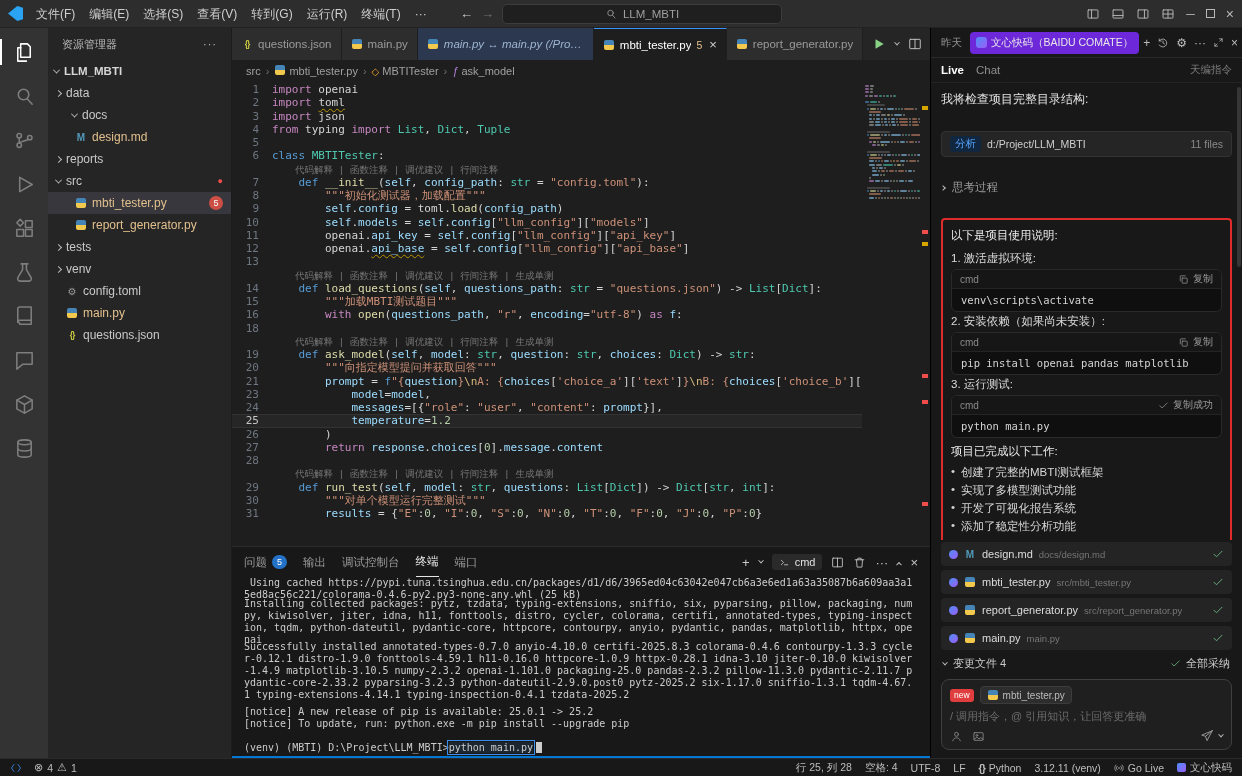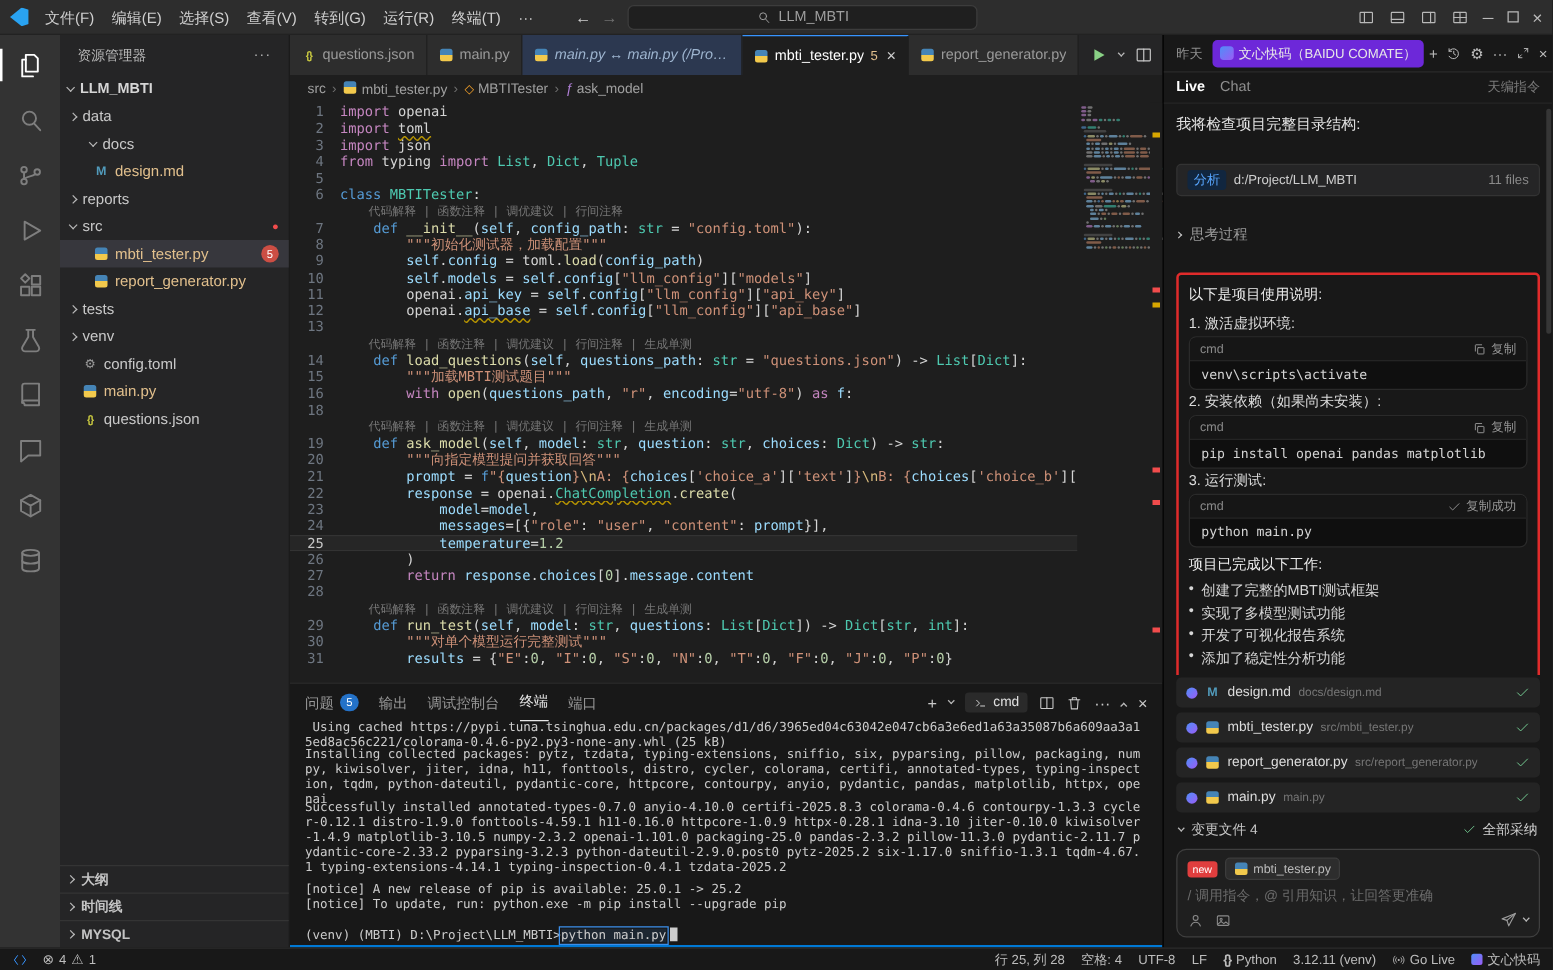--- a/index.html
+++ b/index.html
@@ -343,34 +343,20 @@
           </div>
           <div class="tree-item mod" style="padding-left: 18px;">
             <span class="fi py"></span>
             <span class="lbl">main.py</span>
           </div>
           <div class="tree-item" style="padding-left: 18px;">
             <span class="fi json">{}</span>
             <span class="lbl">questions.json</span>
           </div>
         </div>
-      <div class="side-bottom">
-          <div class="side-section">
-            <span class="chev closed"></span>
-            <span>大纲</span>
-          </div>
-          <div class="side-section">
-            <span class="chev closed"></span>
-            <span>时间线</span>
-          </div>
-          <div class="side-section">
-            <span class="chev closed"></span>
-            <span>MYSQL</span>
-          </div>
-        </div>
     </div>
 
     <div class="editor-col">
       <div class="tabbar">
         <div class="tabs">
             <div class="tab">
               <span class="fi json">{}</span>
               <span class="tab-label">questions.json</span>
             </div>
             <div class="tab">
@@ -436,21 +422,20 @@
               <div class="code-row"><span class="gutter">13</span><span class="code-text"></span></div>
               <div class="code-row"><span class="gutter"></span><span class="code-text lens">    代码解释 | 函数注释 | 调优建议 | 行间注释 | 生成单测</span></div>
               <div class="code-row"><span class="gutter">14</span><span class="code-text"><span class="tk-p">    </span><span class="tk-b">def</span><span class="tk-f"> load_questions</span><span class="tk-p">(</span><span class="tk-v">self</span><span class="tk-p">, </span><span class="tk-v">questions_path</span><span class="tk-p">: </span><span class="tk-t">str</span><span class="tk-p"> = </span><span class="tk-s">"questions.json"</span><span class="tk-p">) -&gt; </span><span class="tk-t">List</span><span class="tk-p">[</span><span class="tk-t">Dict</span><span class="tk-p">]:</span></span></div>
               <div class="code-row"><span class="gutter">15</span><span class="code-text"><span class="tk-s">        """加载MBTI测试题目"""</span></span></div>
               <div class="code-row"><span class="gutter">16</span><span class="code-text"><span class="tk-p">        </span><span class="tk-k">with</span><span class="tk-p"> </span><span class="tk-f">open</span><span class="tk-p">(</span><span class="tk-v">questions_path</span><span class="tk-p">, </span><span class="tk-s">"r"</span><span class="tk-p">, </span><span class="tk-v">encoding</span><span class="tk-p">=</span><span class="tk-s">"utf-8"</span><span class="tk-p">) </span><span class="tk-k">as</span><span class="tk-v"> f</span><span class="tk-p">:</span></span></div>
               <div class="code-row"><span class="gutter">18</span><span class="code-text"></span></div>
               <div class="code-row"><span class="gutter"></span><span class="code-text lens">    代码解释 | 函数注释 | 调优建议 | 行间注释 | 生成单测</span></div>
               <div class="code-row"><span class="gutter">19</span><span class="code-text"><span class="tk-p">    </span><span class="tk-b">def</span><span class="tk-f"> ask_model</span><span class="tk-p">(</span><span class="tk-v">self</span><span class="tk-p">, </span><span class="tk-v">model</span><span class="tk-p">: </span><span class="tk-t">str</span><span class="tk-p">, </span><span class="tk-v">question</span><span class="tk-p">: </span><span class="tk-t">str</span><span class="tk-p">, </span><span class="tk-v">choices</span><span class="tk-p">: </span><span class="tk-t">Dict</span><span class="tk-p">) -&gt; </span><span class="tk-t">str</span><span class="tk-p">:</span></span></div>
               <div class="code-row"><span class="gutter">20</span><span class="code-text"><span class="tk-s">        """向指定模型提问并获取回答"""</span></span></div>
               <div class="code-row"><span class="gutter">21</span><span class="code-text"><span class="tk-p">        </span><span class="tk-v">prompt</span><span class="tk-p"> = </span><span class="tk-b">f</span><span class="tk-s">"{</span><span class="tk-v">question</span><span class="tk-s">}</span><span class="tk-e">\n</span><span class="tk-s">A: {</span><span class="tk-v">choices</span><span class="tk-p">[</span><span class="tk-s">'choice_a'</span><span class="tk-p">][</span><span class="tk-s">'text'</span><span class="tk-p">]</span><span class="tk-s">}</span><span class="tk-e">\n</span><span class="tk-s">B: {</span><span class="tk-v">choices</span><span class="tk-p">[</span><span class="tk-s">'choice_b'</span><span class="tk-p">][</span><span class="tk-s">'text'</span></span></div>
-              <div class="code-row"><span class="gutter">22</span><span class="code-text"><span class="tk-p">        </span><span class="tk-v">response</span><span class="tk-p"> = openai.</span><span class="tk-t tk-w">ChatCompletion</span><span class="tk-p">.</span><span class="tk-f">create</span><span class="tk-p">(</span></span></div>
               <div class="code-row"><span class="gutter">23</span><span class="code-text"><span class="tk-p">            </span><span class="tk-v">model</span><span class="tk-p">=</span><span class="tk-v">model</span><span class="tk-p">,</span></span></div>
               <div class="code-row"><span class="gutter">24</span><span class="code-text"><span class="tk-p">            </span><span class="tk-v">messages</span><span class="tk-p">=[{</span><span class="tk-s">"role"</span><span class="tk-p">: </span><span class="tk-s">"user"</span><span class="tk-p">, </span><span class="tk-s">"content"</span><span class="tk-p">: </span><span class="tk-v">prompt</span><span class="tk-p">}],</span></span></div>
               <div class="code-row cur"><span class="gutter">25</span><span class="code-text"><span class="tk-p">            </span><span class="tk-v">temperature</span><span class="tk-p">=</span><span class="tk-n">1.2</span></span></div>
               <div class="code-row"><span class="gutter">26</span><span class="code-text"><span class="tk-p">        )</span></span></div>
               <div class="code-row"><span class="gutter">27</span><span class="code-text"><span class="tk-p">        </span><span class="tk-k">return</span><span class="tk-p"> </span><span class="tk-v">response</span><span class="tk-p">.</span><span class="tk-v">choices</span><span class="tk-p">[</span><span class="tk-n">0</span><span class="tk-p">].</span><span class="tk-v">message</span><span class="tk-p">.</span><span class="tk-v">content</span></span></div>
               <div class="code-row"><span class="gutter">28</span><span class="code-text"></span></div>
               <div class="code-row"><span class="gutter"></span><span class="code-text lens">    代码解释 | 函数注释 | 调优建议 | 行间注释 | 生成单测</span></div>
               <div class="code-row"><span class="gutter">29</span><span class="code-text"><span class="tk-p">    </span><span class="tk-b">def</span><span class="tk-f"> run_test</span><span class="tk-p">(</span><span class="tk-v">self</span><span class="tk-p">, </span><span class="tk-v">model</span><span class="tk-p">: </span><span class="tk-t">str</span><span class="tk-p">, </span><span class="tk-v">questions</span><span class="tk-p">: </span><span class="tk-t">List</span><span class="tk-p">[</span><span class="tk-t">Dict</span><span class="tk-p">]) -&gt; </span><span class="tk-t">Dict</span><span class="tk-p">[</span><span class="tk-t">str</span><span class="tk-p">, </span><span class="tk-t">int</span><span class="tk-p">]:</span></span></div>
               <div class="code-row"><span class="gutter">30</span><span class="code-text"><span class="tk-s">        """对单个模型运行完整测试"""</span></span></div>
               <div class="code-row"><span class="gutter">31</span><span class="code-text"><span class="tk-p">        </span><span class="tk-v">results</span><span class="tk-p"> = {</span><span class="tk-s">"E"</span><span class="tk-p">:</span><span class="tk-n">0</span><span class="tk-p">, </span><span class="tk-s">"I"</span><span class="tk-p">:</span><span class="tk-n">0</span><span class="tk-p">, </span><span class="tk-s">"S"</span><span class="tk-p">:</span><span class="tk-n">0</span><span class="tk-p">, </span><span class="tk-s">"N"</span><span class="tk-p">:</span><span class="tk-n">0</span><span class="tk-p">, </span><span class="tk-s">"T"</span><span class="tk-p">:</span><span class="tk-n">0</span><span class="tk-p">, </span><span class="tk-s">"F"</span><span class="tk-p">:</span><span class="tk-n">0</span><span class="tk-p">, </span><span class="tk-s">"J"</span><span class="tk-p">:</span><span class="tk-n">0</span><span class="tk-p">, </span><span class="tk-s">"P"</span><span class="tk-p">:</span><span class="tk-n">0</span><span class="tk-p">}</span></span></div>

